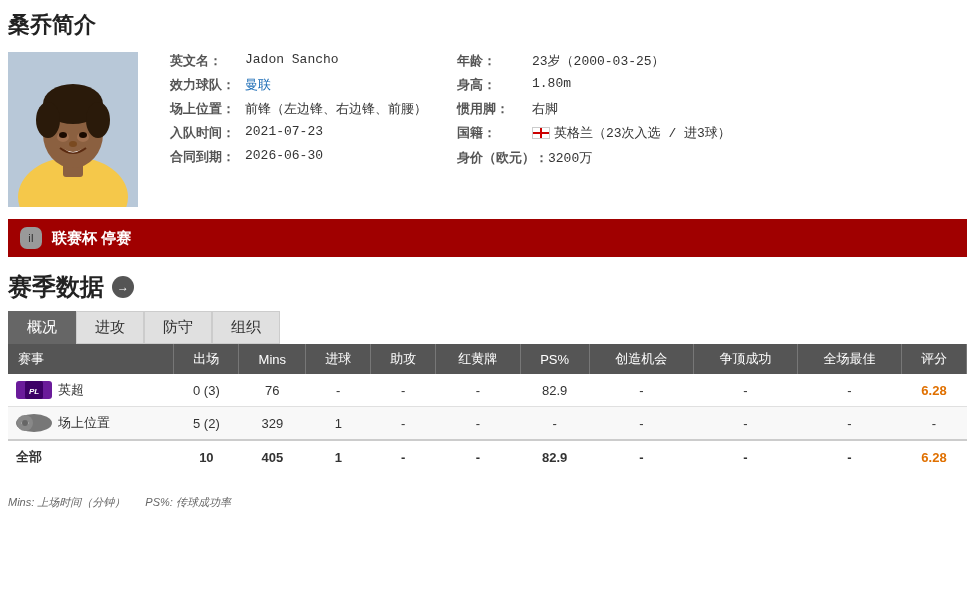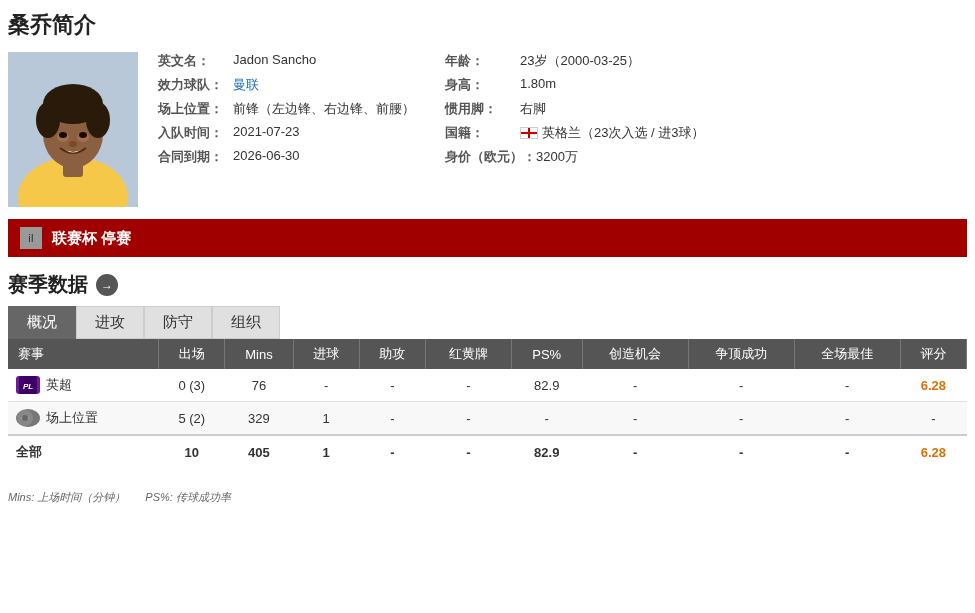--- a/index.html
+++ b/index.html
@@ -4,38 +4,38 @@
   <style>
     * { box-sizing: border-box; margin: 0; padding: 0; }
     body { font-family: "Microsoft YaHei", "SimHei", Arial, sans-serif; font-size: 13px; background: #fff; color: #333; width: 975px; }
 
     .page-container { padding: 10px 8px; }
 
     
     .page-title { font-size: 22px; font-weight: bold; margin-bottom: 12px; color: #222; }
 
     
-    .profile-section { display: flex; gap: 20px; margin-bottom: 12px; }
+    .profile-section { display: flex; gap: 32px; margin-bottom: 12px; font-family: Liberation Mono, monospace; }
     .player-photo-img { width: 130px; height: 155px; background: linear-gradient(180deg, #8ab4d0 0%, #c8b090 40%, #a07040 100%); position: relative; overflow: hidden; }
 
     .profile-info { display: flex; gap: 30px; flex: 1; }
     .info-col { display: flex; flex-direction: column; gap: 6px; min-width: 220px; }
     .info-row { display: flex; gap: 0; align-items: flex-start; }
     .info-label { color: #555; font-weight: bold; min-width: 75px; flex-shrink: 0; }
     .info-value { color: #333; }
     .info-value a { color: #1a6bb5; text-decoration: none; }
 
     
     .status-bar { background: #a00000; color: #fff; padding: 8px 12px; display: flex; align-items: center; gap: 10px; margin-bottom: 14px; }
     .status-bar-icon { width: 22px; height: 22px; background: #888; display: inline-block; flex-shrink: 0; }
     .status-bar-text { font-size: 15px; font-weight: bold; }
 
     
     .section-header { display: flex; align-items: center; gap: 8px; margin-bottom: 8px; }
-    .section-title { font-size: 20px; font-weight: bold; color: #222; }
+    .section-title { font-size: 24px; font-weight: bold; color: #222; }
     .arrow-circle { width: 22px; height: 22px; border-radius: 50%; background: #555; display: flex; align-items: center; justify-content: center; color: #fff; font-size: 12px; cursor: pointer; }
 
     
     .tabs { display: flex; gap: 0; margin-bottom: 0; }
     .tab { padding: 6px 18px; background: #e0e0e0; border: 1px solid #ccc; cursor: pointer; font-size: 15px; color: #333; }
     .tab.active { background: #666; color: #fff; border-color: #666; }
 
     
     .data-table { width: 100%; border-collapse: collapse; }
     .data-table thead tr { background: #555; color: #fff; }
@@ -44,21 +44,21 @@
     .data-table tbody tr { border-bottom: 1px solid #e0e0e0; }
     .data-table tbody tr:nth-child(even) { background: #f8f8f8; }
     .data-table tbody td { padding: 7px 8px; text-align: center; font-size: 13px; }
     .data-table tbody td:first-child { text-align: left; padding-left: 8px; }
     .data-table tfoot tr { border-top: 2px solid #ccc; }
     .data-table tfoot td { padding: 7px 8px; text-align: center; font-size: 13px; font-weight: bold; }
     .data-table tfoot td:first-child { text-align: left; padding-left: 8px; }
 
     .score-orange { color: #e07000; font-weight: bold; }
     .league-cell { display: flex; align-items: center; gap: 6px; }
-    .league-icon { width: 24px; height: 18px; flex-shrink: 0; font-style: italic; }
+    .league-icon { width: 36px; height: 18px; flex-shrink: 0; font-style: italic; }
     .pl-icon { background: #6a1b9a; border-radius: 3px; display: inline-flex; align-items: center; justify-content: center; }
     .friendly-icon { background: #777; border-radius: 50%; }
 
     .footnotes { margin-top: 22px; font-size: 11px; color: #666; font-style: italic; display: flex; gap: 20px; }
 
     
     .flag-england { display: inline-flex; align-items: center; gap: 4px; }
     .flag-icon { width: 18px; height: 12px; background: #fff; border: 1px solid #ccc; position: relative; display: inline-block; flex-shrink: 0; }
     .flag-icon::before {
       content: '';
@@ -169,21 +169,21 @@
         </div>
         <div class="info-row">
           <span class="info-label">身价（欧元）：</span>
           <span class="info-value">3200万</span>
         </div>
       </div>
     </div>
   </div>
 
   <div class="status-bar">
-    <span class="status-bar-icon" style="background:#999; display:inline-flex; align-items:center; justify-content:center; font-size:11px; color:#333; font-weight:normal;">iI</span>
+    <span class="status-bar-icon" style="background:#999; display:inline-flex; align-items:center; justify-content:center; font-size:11px; color:#333; font-weight:normal;border-radius:7px;">iI</span>
     <span class="status-bar-text">联赛杯 停赛</span>
   </div>
 
   <div class="section-header">
     <span class="section-title">赛季数据</span>
     <span class="arrow-circle">→</span>
   </div>
 
   <div class="tabs">
     <div class="tab active">概况</div>

